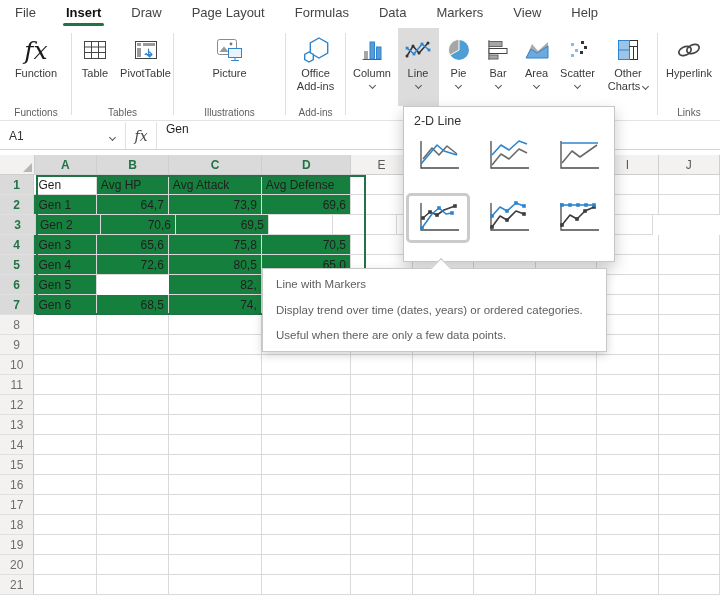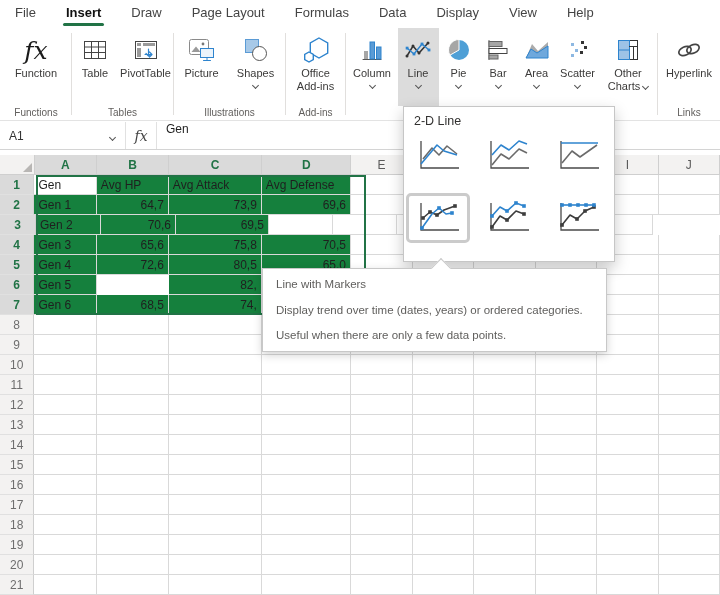--- a/index.html
+++ b/index.html
@@ -71,21 +71,21 @@
 
 <div class="app">
 
   <div class="tabbar">
     <div class="tab">File</div>
     <div class="tab active">Insert</div>
     <div class="tab">Draw</div>
     <div class="tab">Page Layout</div>
     <div class="tab">Formulas</div>
     <div class="tab">Data</div>
-    <div class="tab">Display</div>
+    <div class="tab">Markers</div>
     <div class="tab">View</div>
     <div class="tab">Help</div>
   </div>
 
   <div class="ribbon">
 
     <div class="rgroup" style="left:0;width:72px">
       <div class="rbuttons">
         <div class="rbtn" style="width:64px">
           <span class="ric">
@@ -132,30 +132,20 @@
           <span class="ric">
             <svg width="28" height="26" viewBox="0 0 28 26">
                 <rect x="1.5" y="2.5" width="19" height="15" rx="2" fill="#fff" stroke="#8a8a8a"></rect>
                 <circle cx="15" cy="7" r="1.4" fill="#777"></circle>
                 <path d="M3.5 15l4.5-5.5 4.5 5.5z" fill="#9a9a9a"></path>
                 <rect x="12.5" y="11.5" width="13" height="9" fill="#eaf3fb" stroke="#2E84CE"></rect>
                 <path class="ln" d="M19 20.5v2.5M15.5 23.5h7" stroke="#2E84CE"></path>
               </svg>
           </span>
           <span class="rlb">Picture</span>
-        </div>
-        <div class="rbtn" style="width:56px">
-          <span class="ric">
-            <svg width="26" height="26" viewBox="0 0 26 26">
-                <rect x="2.5" y="2.5" width="13" height="13" fill="#A7C9E8" stroke="#5B9BD5"></rect>
-                <circle cx="16.5" cy="16.5" r="7" fill="#fff" stroke="#555"></circle>
-              </svg>
-          </span>
-          <span class="rlb">Shapes</span>
-          <span class="chev"></span>
         </div>
       </div>
       <div class="rglabel">Illustrations</div>
     </div>
     <div class="vsep" style="left:285px"></div>
 
     <div class="rgroup" style="left:286px;width:59px">
       <div class="rbuttons">
         <div class="rbtn" style="width:58px">
           <span class="ric">

